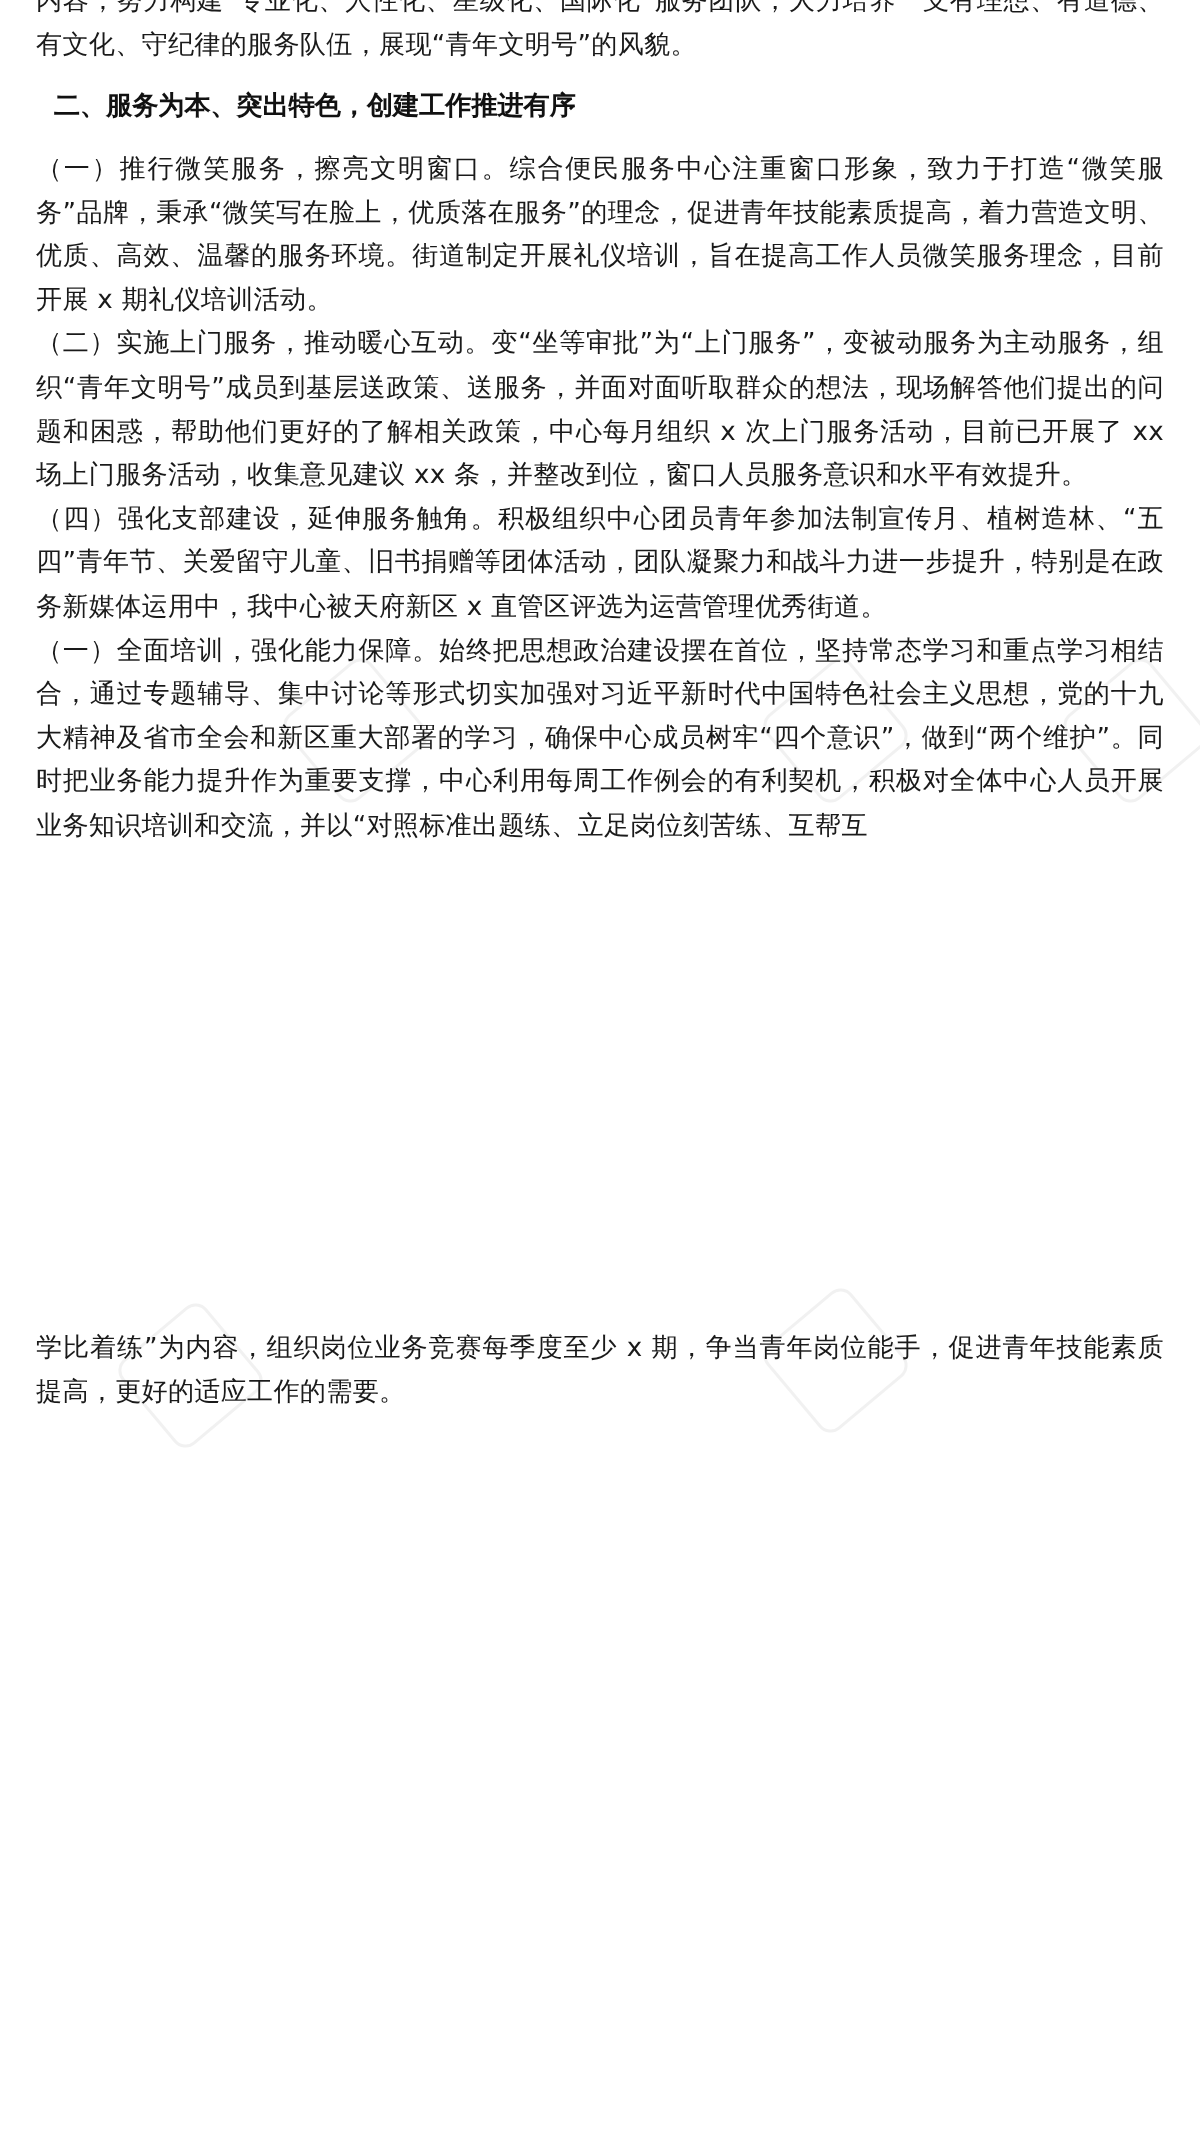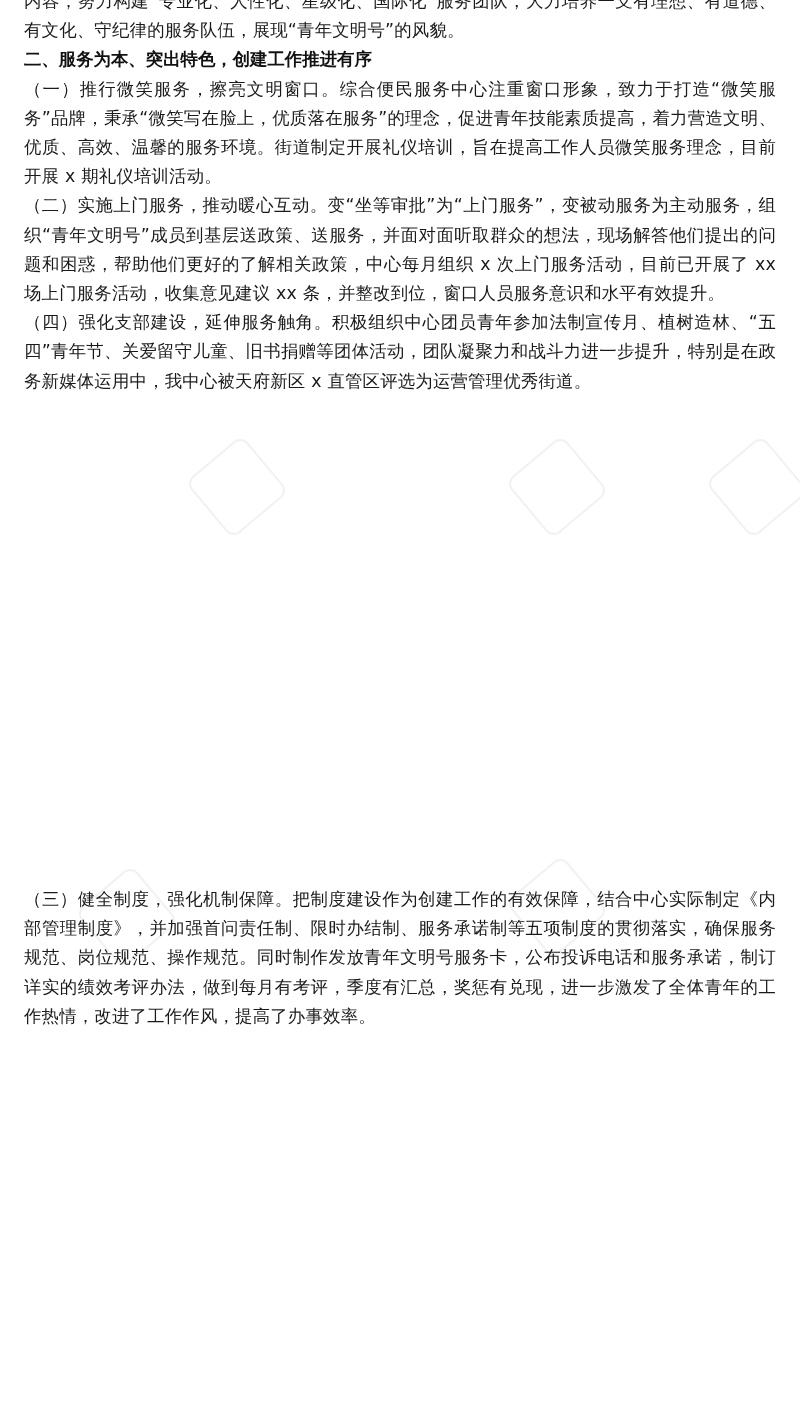--- a/index.html
+++ b/index.html
@@ -3,36 +3,37 @@
 <meta charset="utf-8">
 <style>
   html, body { margin: 0; padding: 0; background: #ffffff; }
   body { width: 800px; height: 1421px; overflow: hidden; position: relative;
          font-family: "DejaVu Sans", "Liberation Sans", sans-serif; color: #1a1a1a; }
   .page { position: absolute; left: 0; width: 800px; }
   .page-a { top: -13px; }
   .page-b { top: 885px; }
   .para { margin: 0; padding: 0 24px 0 24px; font-size: 17.4px; line-height: 29.2px;
           text-align: justify; text-justify: inter-character; letter-spacing: 0.2px; }
-  .heading { margin: 0; padding: 0 24px; font-size: 17.4px; line-height: 29.2px; font-weight: bold; color: #111; }
+  .heading { margin: 12px; padding: 0 24px; font-size: 17.4px; line-height: 29.2px; font-weight: bold; color: #111; }
   .watermark { position: absolute; width: 70px; height: 70px; border: 2px solid rgba(200,200,200,0.25);
                border-radius: 10px; transform: rotate(-40deg); pointer-events: none; }
 </style>
 </head>
 <body>
 
 <div class="watermark" style="left:200px;top:450px;"></div>
 <div class="watermark" style="left:520px;top:450px;"></div>
 <div class="watermark" style="left:720px;top:450px;"></div>
 <div class="watermark" style="left:90px;top:880px;"></div>
 <div class="watermark" style="left:520px;top:870px;"></div>
 
 <div class="page page-a">
   <p class="para">内容，努力构建“专业化、人性化、星级化、国际化”服务团队，大力培养一支有理想、有道德、有文化、守纪律的服务队伍，展现“青年文明号”的风貌。</p>
   <h3 class="heading">二、服务为本、突出特色，创建工作推进有序</h3>
   <p class="para">（一）推行微笑服务，擦亮文明窗口。综合便民服务中心注重窗口形象，致力于打造“微笑服务”品牌，秉承“微笑写在脸上，优质落在服务”的理念，促进青年技能素质提高，着力营造文明、优质、高效、温馨的服务环境。街道制定开展礼仪培训，旨在提高工作人员微笑服务理念，目前开展 x 期礼仪培训活动。</p>
   <p class="para">（二）实施上门服务，推动暖心互动。变“坐等审批”为“上门服务”，变被动服务为主动服务，组织“青年文明号”成员到基层送政策、送服务，并面对面听取群众的想法，现场解答他们提出的问题和困惑，帮助他们更好的了解相关政策，中心每月组织 x 次上门服务活动，目前已开展了 xx 场上门服务活动，收集意见建议 xx 条，并整改到位，窗口人员服务意识和水平有效提升。</p>
   <p class="para">（四）强化支部建设，延伸服务触角。积极组织中心团员青年参加法制宣传月、植树造林、“五四”青年节、关爱留守儿童、旧书捐赠等团体活动，团队凝聚力和战斗力进一步提升，特别是在政务新媒体运用中，我中心被天府新区 x 直管区评选为运营管理优秀街道。</p>
+  <p class="para">（一）全面培训，强化能力保障。始终把思想政治建设摆在首位，坚持常态学习和重点学习相结合，通过专题辅导、集中讨论等形式切实加强对习近平新时代中国特色社会主义思想，党的十九大精神及省市全会和新区重大部署的学习，确保中心成员树牢“四个意识”，做到“两个维护”。同时把业务能力提升作为重要支撑，中心利用每周工作例会的有利契机，积极对全体中心人员开展业务知识培训和交流，并以“对照标准出题练、立足岗位刻苦练、互帮互</p>
 </div>
 
 <div class="page page-b">
-  <p class="para">（三）健全制度，强化机制保障。把制度建设作为创建工作的有效保障，结合中心实际制定《内部管理制度》，并加强首问责任制、限时办结制、服务承诺制等五项制度的贯彻落实，确保服务规范、岗位规范、操作规范。同时制作发放青年文明号服务卡，公布投诉电话和服务承诺，制订详实的绩效考评办法，做到每月有考评，季度有汇总，奖惩有兑现，进一步激发了全体青年的工作热情，改进了工作作风，提高了办事效率。</p>
+  <p class="para">学比着练”为内容，组织岗位业务竞赛每季度至少 x 期，争当青年岗位能手，促进青年技能素质提高，更好的适应工作的需要。</p>
 </div>
 
 </body></html>

